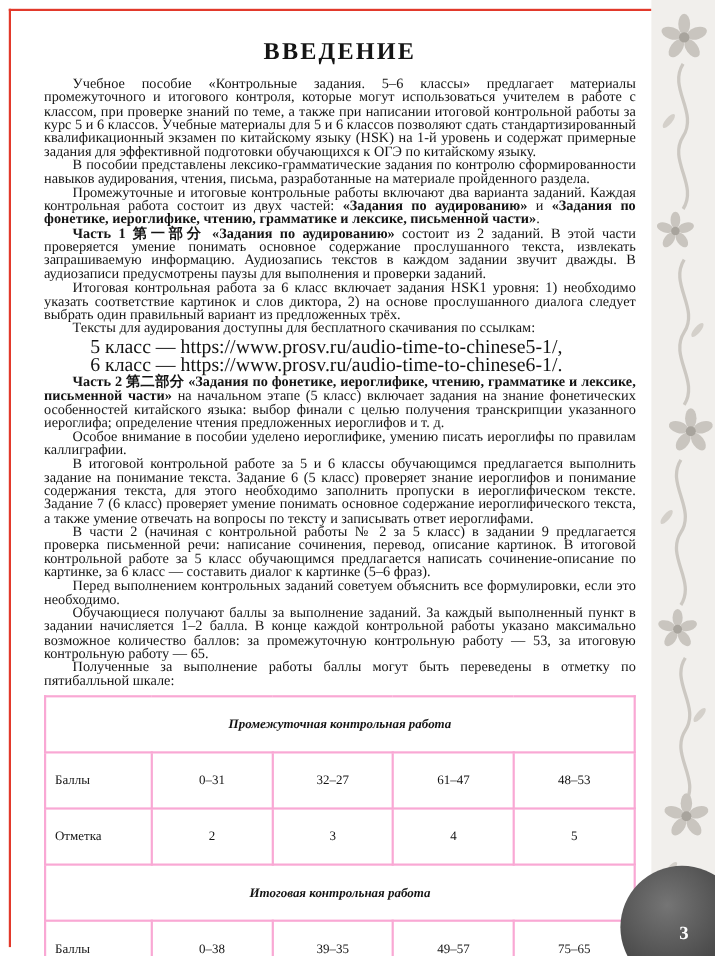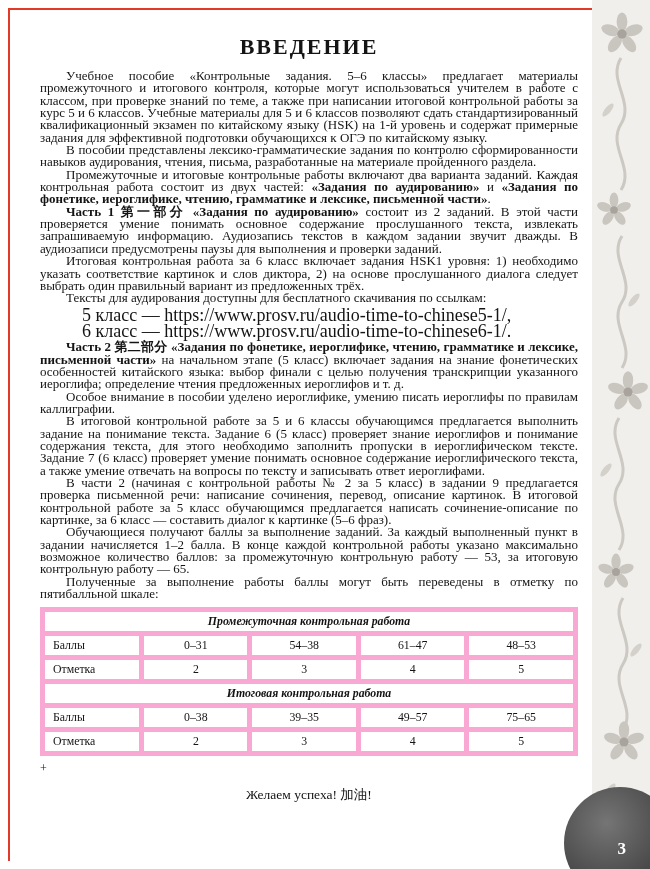--- a/index.html
+++ b/index.html
@@ -29,21 +29,21 @@
   }
   p.link-line{
     margin:4px;text-align:left;text-indent:0;padding-left:38px;
     font-size:18px;line-height:12.35px;
   }
   .b{font-weight:bold;}
   table.marks{
     border-collapse:collapse;width:100%;margin-top:7px;font-size:11.8px;
   }
   table.marks td{
-    border:5px solid #f9a8d4;height:15px;text-align:center;padding:2px 4px;
+    border:2px solid #f9a8d4;height:15px;text-align:center;padding:17px 4px;
   }
   table.marks td.lbl{text-align:left;padding-left:8px;width:84px;}
   table.marks tr.sec td{font-style:italic;font-weight:bold;}
   .print-mark{font-size:12px;line-height:12px;margin-top:6px;text-align:left;}
   .closing{text-align:center;font-size:13.5px;margin-top:12px;}
 </style>
 </head>
 <body>
 
 <div class="page">
@@ -107,39 +107,40 @@
 
     <p class="para"><span>Тексты для аудирования доступны для бесплатного скачивания по ссылкам:</span></p>
     <p class="link-line"><span>5 класс — https://www.prosv.ru/audio-time-to-chinese5-1/,</span></p>
     <p class="link-line"><span>6 класс — https://www.prosv.ru/audio-time-to-chinese6-1/.</span></p>
 
     <p class="para"><span class="b">Часть 2 第二部分 «Задания по фонетике, иероглифике, чтению, грамматике и лексике, письменной части»</span><span> на начальном этапе (5 класс) включает задания на знание фонетических особенностей китайского языка: выбор финали с целью получения транскрипции указанного иероглифа; определение чтения предложенных иероглифов и т. д.</span></p>
 
     <p class="para"><span>Особое внимание в пособии уделено иероглифике, умению писать иероглифы по правилам каллиграфии.</span></p>
     <p class="para"><span>В итоговой контрольной работе за 5 и 6 классы обучающимся предлагается выполнить задание на понимание текста. Задание 6 (5 класс) проверяет знание иероглифов и понимание содержания текста, для этого необходимо заполнить пропуски в иероглифическом тексте. Задание 7 (6 класс) проверяет умение понимать основное содержание иероглифического текста, а также умение отвечать на вопросы по тексту и записывать ответ иероглифами.</span></p>
     <p class="para"><span>В части 2 (начиная с контрольной работы № 2 за 5 класс) в задании 9 предлагается проверка письменной речи: написание сочинения, перевод, описание картинок. В итоговой контрольной работе за 5 класс обучающимся предлагается написать сочинение-описание по картинке, за 6 класс — составить диалог к картинке (5–6 фраз).</span></p>
+    <p class="para"><span>Перед выполнением контрольных заданий советуем объяснить все формулировки, если это необходимо.</span></p>
     <p class="para"><span>Обучающиеся получают баллы за выполнение заданий. За каждый выполненный пункт в задании начисляется 1–2 балла. В конце каждой контрольной работы указано максимально возможное количество баллов: за промежуточную контрольную работу — 53, за итоговую контрольную работу — 65.</span></p>
     <p class="para"><span>Полученные за выполнение работы баллы могут быть переведены в отметку по пятибалльной шкале:</span></p>
 
     <table class="marks">
       <colgroup>
         <col style="width:90px">
           <col style="width:112px">
           <col style="width:112px">
           <col style="width:112px">
           <col style="width:112px">
       </colgroup>
       <tbody>
         <tr class="sec">
             <td colspan="5">Промежуточная контрольная работа</td>
           </tr>
         <tr>
           <td class="lbl">Баллы</td>
           <td>0–31</td>
-          <td>54–38</td>
+          <td>32–27</td>
           <td>61–47</td>
           <td>48–53</td>
         </tr>
         <tr>
           <td class="lbl">Отметка</td>
           <td>2</td>
           <td>3</td>
           <td>4</td>
           <td>5</td>
         </tr>

